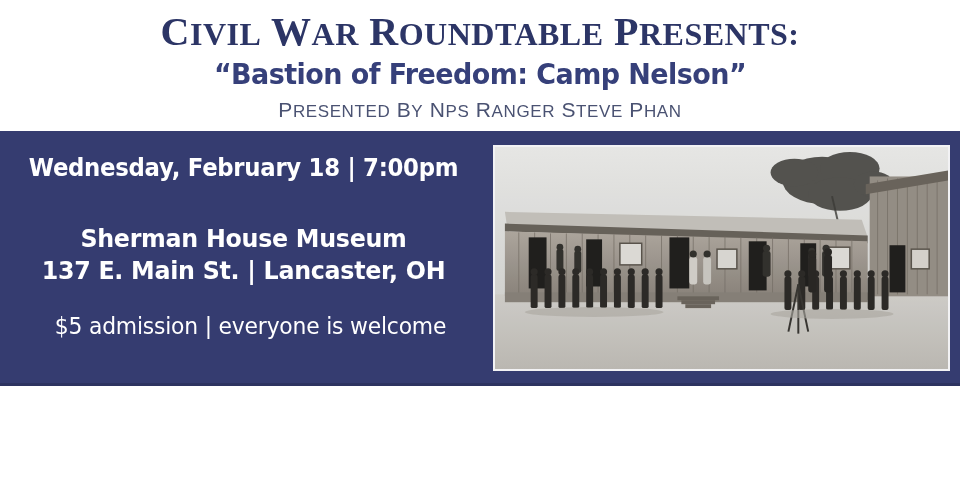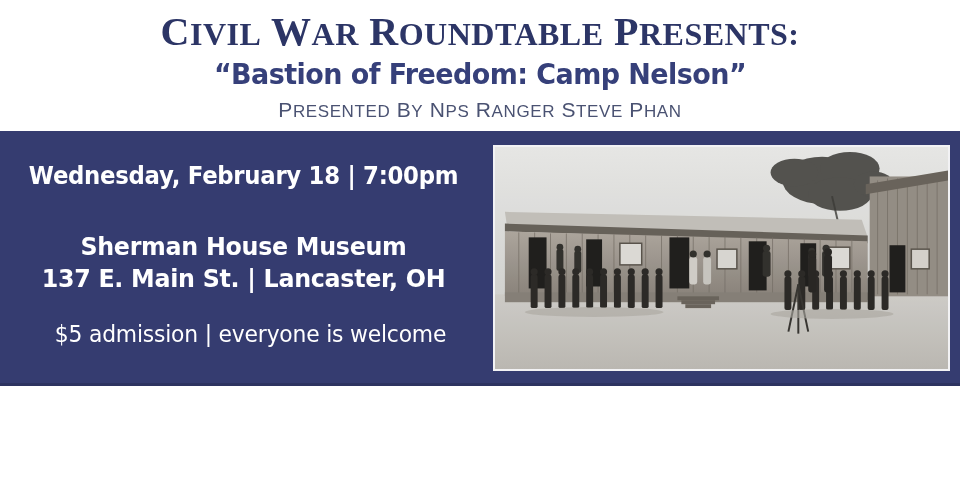--- a/index.html
+++ b/index.html
@@ -82,21 +82,21 @@
     left: 0;
     top: 383px;
     width: 960px;
     height: 3px;
     background: #2d3360;
   }
 
   .details {
     position: absolute;
     left: 0;
-    top: 139px;
+    top: 131px;
     width: 487px;
     height: 255px;
     color: #ffffff;
   }
   .date-line {
     position: absolute;
     left: 0;
     top: 23px;
     width: 487px;
     text-align: center;

